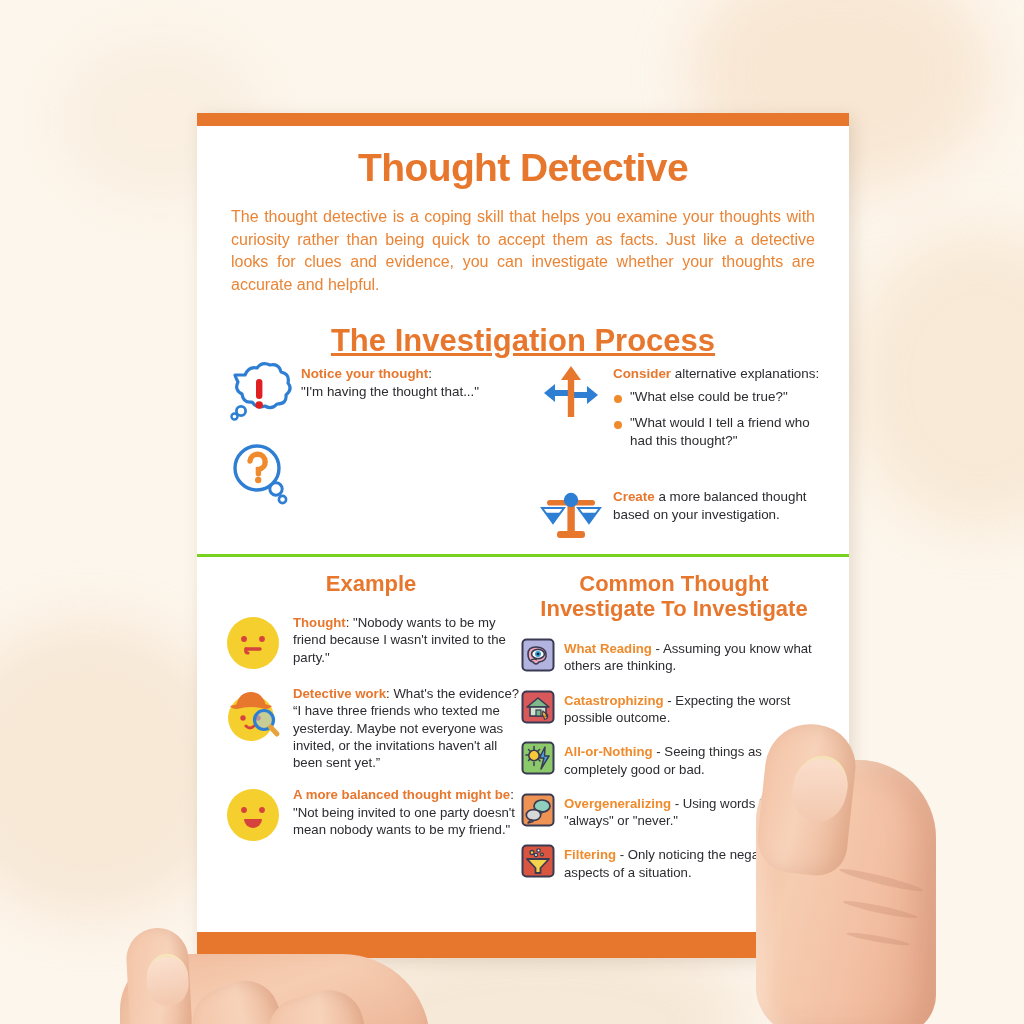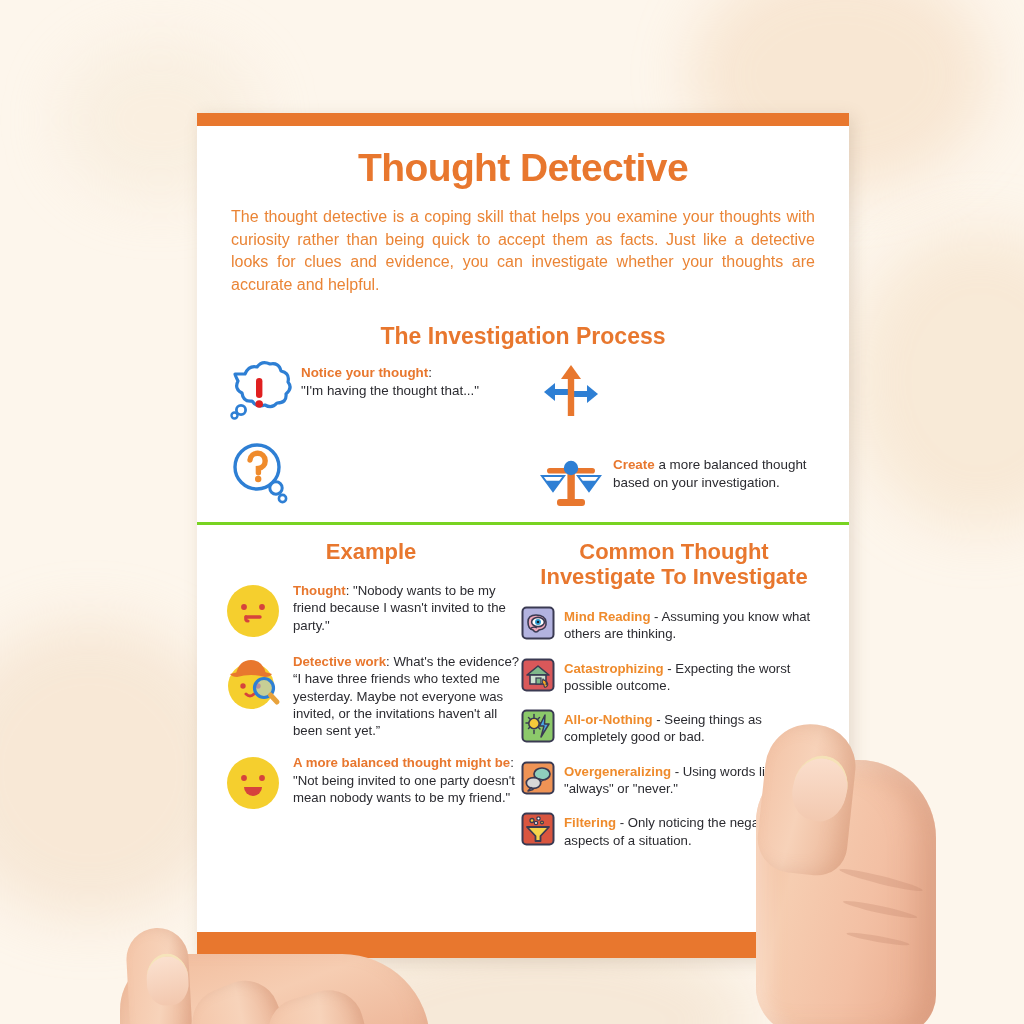--- a/index.html
+++ b/index.html
@@ -137,21 +137,21 @@
     color: #ea8435;
     font-size: 16px; line-height: 1.42;
     text-align: justify;
     text-align-last: left;
   }
 
   
   .section-heading {
     color: #e8772e; font-weight: 700; text-align: center;
   }
-  #process-heading { font-size: 23px; margin: 22px 0 12px; }
+  #process-heading { font-size: 31px; margin: 22px 0 4px; text-decoration: underline; }
 
   
   #process {
     display: grid; grid-template-columns: 1fr 1fr;
     column-gap: 26px; padding: 0 24px 0 30px;
   }
   .proc-col { display: flex; flex-direction: column; }
   .proc-item { display: flex; gap: 10px; }
   .proc-icon { flex: none; width: 64px; display: flex; justify-content: center; }
   .proc-text { flex: 1; padding-top: 2px; }
@@ -260,20 +260,29 @@
 
                 <path d="M32 52 L32 30 L14 30" fill="none" stroke="#2e7fd4" stroke-width="6"></path>
                 <path d="M16 21 L5 30 L16 39 Z" fill="#2e7fd4"></path>
 
                 <path d="M32 52 L32 32 L50 32" fill="none" stroke="#2e7fd4" stroke-width="6"></path>
                 <path d="M48 23 L59 32 L48 41 Z" fill="#2e7fd4"></path>
 
                 <path d="M32 54 L32 14" fill="none" stroke="#e8772e" stroke-width="6.4"></path>
                 <path d="M22 17 L32 3 L42 17 Z" fill="#e8772e"></path>
               </svg>
+            </div>
+            <div class="proc-text">
+              <div class="step-body">
+                <span class="step-lead">Consider</span><span> alternative explanations:</span>
+              </div>
+              <ul class="bullets">
+                <li>"What else could be true?"</li>
+                <li>"What would I tell a friend who had this thought?"</li>
+              </ul>
             </div>
           </div>
 
           <div class="proc-item">
             <div class="proc-icon">
               <svg width="64" height="58" viewBox="0 0 64 58">
                 <rect x="28.4" y="14" width="7.4" height="32" fill="#e8772e"></rect>
                 <rect x="18" y="45" width="28" height="7" rx="3" fill="#e8772e"></rect>
                 <path d="M22 52 q10 -8 20 0 z" fill="#e8772e"></path>
                 <rect x="8" y="14" width="48" height="5.6" rx="2.8" fill="#e8772e"></rect>
@@ -361,21 +370,21 @@
               <svg width="34" height="34" viewBox="0 0 34 34">
                 <rect x="1.5" y="1.5" width="31" height="31" rx="4" fill="#b3b3e0" stroke="#3a3a52" stroke-width="2"></rect>
                 <path d="M7 16 q0-7 8-7 q9 0 10 7 q1 7 -7 8 q-3 4 -6 0 q-5 -1 -5 -8z" fill="#f2a9bc" stroke="#3a3a52" stroke-width="1.6"></path>
                 <path d="M9 23 q3 -3 7 -1" stroke="#3a3a52" stroke-width="1.3" fill="none"></path>
                 <ellipse cx="17" cy="16" rx="6.4" ry="4.6" fill="#ffffff" stroke="#3a3a52" stroke-width="1.6"></ellipse>
                 <circle cx="17" cy="16" r="3" fill="#2e9fd4"></circle>
                 <circle cx="17" cy="16" r="1.3" fill="#1b1b28"></circle>
               </svg>
             </div>
             <div class="dist-text">
-              <span class="dist-name">Mind Reading</span><span> - Assuming you know what others are thinking.</span>
+              <span class="dist-name">What Reading</span><span> - Assuming you know what others are thinking.</span>
             </div>
           </div>
 
           <div class="dist-item">
             <div class="dist-icon">
               <svg width="34" height="34" viewBox="0 0 34 34">
                 <rect x="1.5" y="1.5" width="31" height="31" rx="4" fill="#d9585a" stroke="#3a3a52" stroke-width="2"></rect>
                 <path d="M6 17 L17 8 L28 17 Z" fill="#7fb88a" stroke="#3a3a52" stroke-width="1.6" stroke-linejoin="round"></path>
                 <rect x="9" y="17" width="16" height="9" fill="#cfe3d2" stroke="#3a3a52" stroke-width="1.6"></rect>
                 <rect x="15" y="20" width="5" height="6" fill="#7fb88a" stroke="#3a3a52" stroke-width="1.2"></rect>

